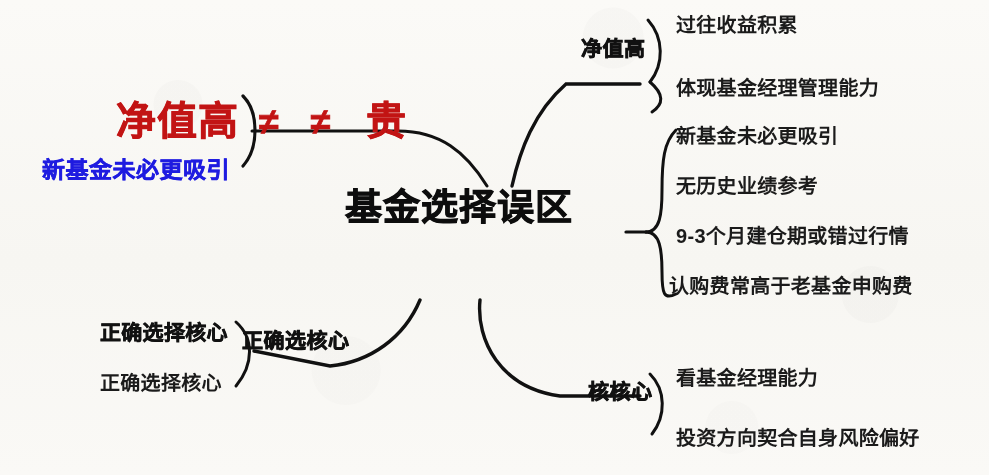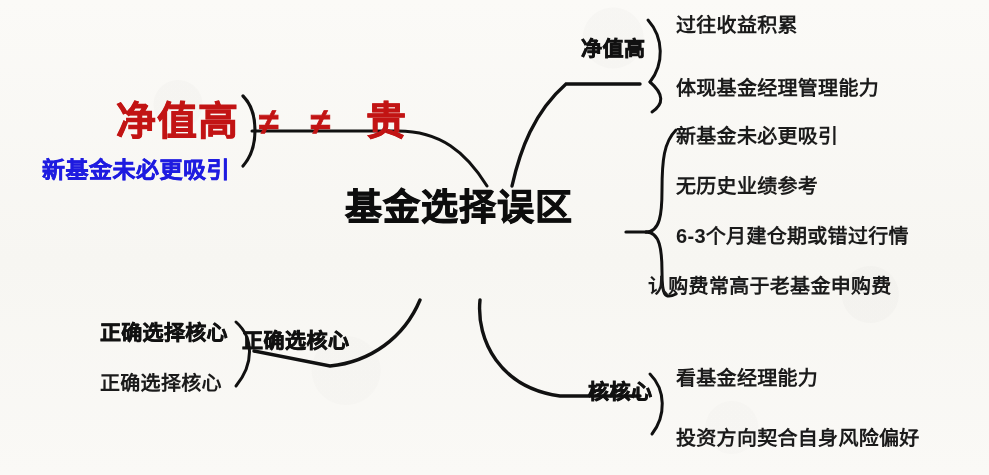--- a/index.html
+++ b/index.html
@@ -103,21 +103,21 @@
     font-size: 21px;
   }
 
   
   #leaf-nav-1 { left: 676px; top: 15px; }
   #leaf-nav-2 { left: 676px; top: 69px; margin-top: 9px; }
   
   #leaf-new-1 { left: 676px; top: 126px; }
   #leaf-new-2 { left: 676px; top: 176px; }
   #leaf-new-3 { left: 676px; top: 226px; }
-  #leaf-new-4 { left: 648px; top: 276px; }
+  #leaf-new-4 { left: 669px; top: 276px; }
   
   #leaf-core-1 { left: 676px; top: 368px; }
   #leaf-core-2 { left: 676px; top: 428px; }
   
   #leaf-left-1 { left: 100px; top: 322px; }
   #leaf-left-2 { left: 100px; top: 373px; }
 </style>
 </head>
 <body>
 
@@ -157,21 +157,21 @@
   <div class="node red-big" id="callout-neq">≠ ≠</div>
   <div class="node red-big" id="callout-red-right">贵</div>
   <div class="node" id="callout-blue">新基金未必更吸引</div>
 
   <div class="node branch-label" id="branch-label-nav">净值高</div>
   <div class="node leaf" id="leaf-nav-1">过往收益积累</div>
   <div class="node leaf" id="leaf-nav-2">体现基金经理管理能力</div>
 
   <div class="node leaf" id="leaf-new-1">新基金未必更吸引</div>
   <div class="node leaf" id="leaf-new-2">无历史业绩参考</div>
-  <div class="node leaf" id="leaf-new-3">6-3个月建仓期或错过行情</div>
+  <div class="node leaf" id="leaf-new-3">9-3个月建仓期或错过行情</div>
   <div class="node leaf" id="leaf-new-4">认购费常高于老基金申购费</div>
 
   <div class="node branch-label" id="branch-label-core">核核心</div>
   <div class="node leaf" id="leaf-core-1">看基金经理能力</div>
   <div class="node leaf" id="leaf-core-2">投资方向契合自身风险偏好</div>
 
   <div class="node branch-label" id="branch-label-left">正确选核心</div>
   <div class="node leaf bold" id="leaf-left-1">正确选择核心</div>
   <div class="node leaf" id="leaf-left-2">正确选择核心</div>
 

